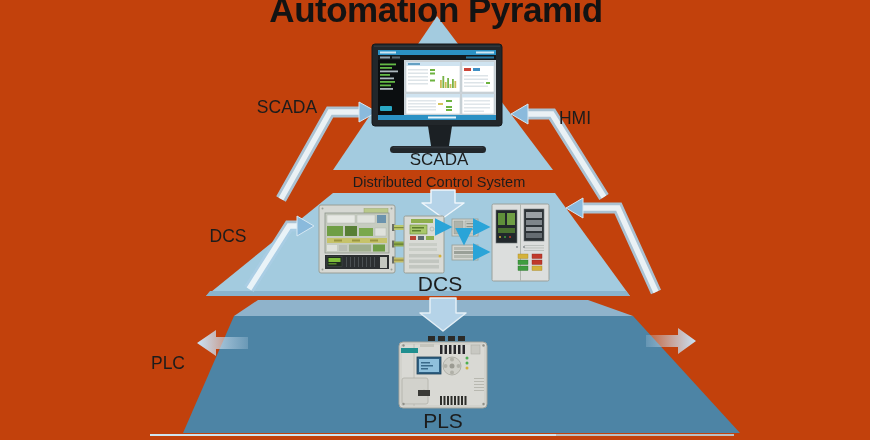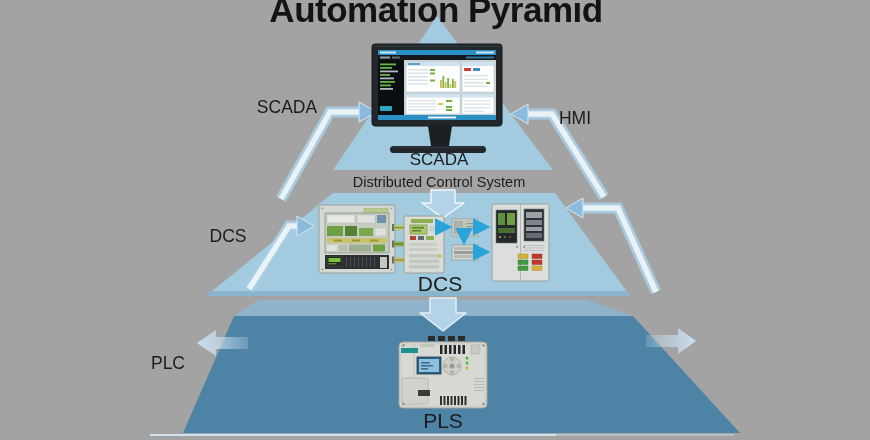--- a/index.html
+++ b/index.html
@@ -1,16 +1,16 @@
 <!DOCTYPE html>
 <html><head>
 <meta charset="utf-8">
 <style>
   html,body{margin:0;padding:0;background:#ffffff;}
-  .stage{position:relative;width:870px;height:440px;overflow:hidden;background:#a3a3a3;
+  .stage{position:relative;width:870px;height:440px;overflow:hidden;background:#c2410c;
          font-family:"Liberation Sans",sans-serif;}
   svg{position:absolute;left:0;top:0;}
   svg text{font-family:"Liberation Sans",sans-serif;fill:#1c1c1c;}
   .title-text{font-weight:700;letter-spacing:-0.5px;fill:#131313;}
   .side-label{font-size:17.5px;}
   .tier-label{font-size:17px;}
   .band-label{font-size:14.5px;}
   .big-tier-label{font-size:21px;}
 </style>
 </head>

